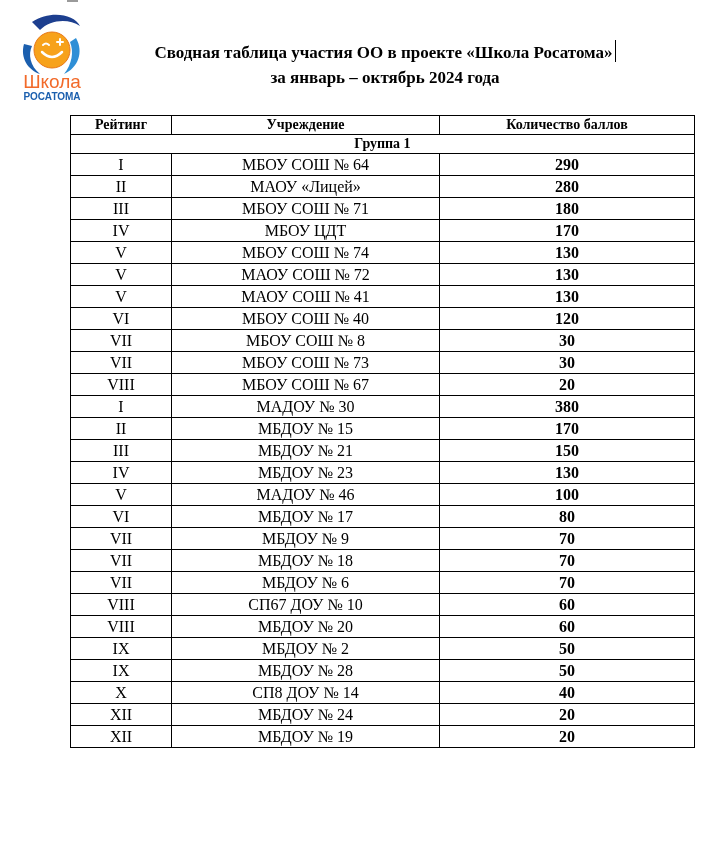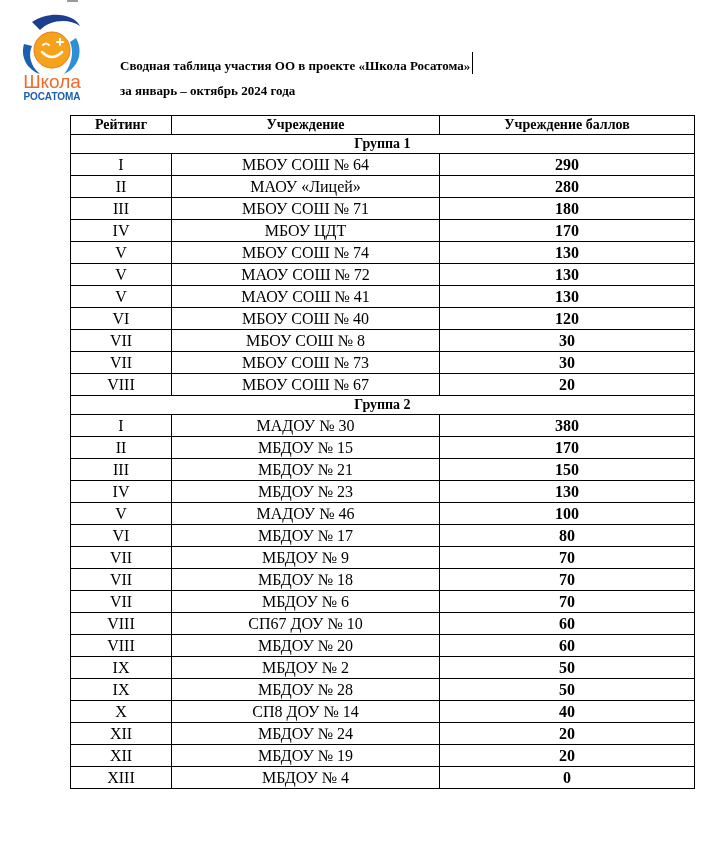--- a/index.html
+++ b/index.html
@@ -1,21 +1,21 @@
 <!DOCTYPE html>
 <html><head>
 <meta charset="utf-8">
 <style>
   html, body { margin:0; padding:0; background:#ffffff; }
   body { width:723px; height:843px; position:relative; overflow:hidden;
          font-family:"Liberation Serif", "DejaVu Serif", serif; color:#000; }
   .top-mark { position:absolute; left:67px; top:0; width:11px; height:2px; background:#9a9a9a; }
   .logo { position:absolute; left:10px; top:8px; width:84px; height:94px; }
-  .title { position:absolute; left:120px; top:40px; width:530px; 
-           font-weight:bold; font-size:13px; line-height:25px;margin-top:12px; }
+  .title { position:absolute; left:120px; top:40px; width:530px; text-align:center;
+           font-weight:bold; font-size:17px; line-height:25px; }
   .title .cursor { display:inline-block; width:1px; height:22px; background:#000; vertical-align:-4px; margin-left:2px; }
   table.rating { position:absolute; left:70px; top:115px; width:624px; border-collapse:collapse; table-layout:fixed; }
   table.rating td, table.rating th { border:1px solid #000; padding:0; text-align:center; vertical-align:middle; }
   table.rating th { height:18px; font-size:14px; font-weight:bold; line-height:16px; }
   col.c1 { width:101px; } col.c2 { width:268px; } col.c3 { width:255px; }
   tr.group td { height:18px; font-size:14px; font-weight:bold; line-height:16px;margin-left:10px; }
   tr.row td { height:21px; font-size:16px; line-height:18px; }
   td.rank { font-size:15px; }
   td.score { font-weight:bold; }
 </style>
@@ -47,21 +47,21 @@
 <table class="rating">
   <colgroup>
       <col class="c1">
       <col class="c2">
       <col class="c3">
     </colgroup>
   <thead>
     <tr>
       <th>Рейтинг</th>
       <th>Учреждение</th>
-      <th>Учреждение баллов</th>
+      <th>Количество баллов</th>
     </tr>
   </thead>
   <tbody id="tbody">
       <tr class="group">
         <td colspan="3">Группа 1</td>
       </tr>
       <tr class="row">
         <td class="rank">I</td>
         <td class="inst">МБОУ СОШ № 64</td>
         <td class="score">290</td>
@@ -109,23 +109,20 @@
       <tr class="row">
         <td class="rank">VII</td>
         <td class="inst">МБОУ СОШ № 73</td>
         <td class="score">30</td>
       </tr>
       <tr class="row">
         <td class="rank">VIII</td>
         <td class="inst">МБОУ СОШ № 67</td>
         <td class="score">20</td>
       </tr>
-      <tr class="group">
-        <td colspan="3">Группа 2</td>
-      </tr>
       <tr class="row">
         <td class="rank">I</td>
         <td class="inst">МАДОУ № 30</td>
         <td class="score">380</td>
       </tr>
       <tr class="row">
         <td class="rank">II</td>
         <td class="inst">МБДОУ № 15</td>
         <td class="score">170</td>
       </tr>
@@ -192,19 +189,14 @@
       <tr class="row">
         <td class="rank">XII</td>
         <td class="inst">МБДОУ № 24</td>
         <td class="score">20</td>
       </tr>
       <tr class="row">
         <td class="rank">XII</td>
         <td class="inst">МБДОУ № 19</td>
         <td class="score">20</td>
       </tr>
-      <tr class="row">
-        <td class="rank">XIII</td>
-        <td class="inst">МБДОУ № 4</td>
-        <td class="score">0</td>
-      </tr>
     </tbody>
 </table>
 
 </body></html>

